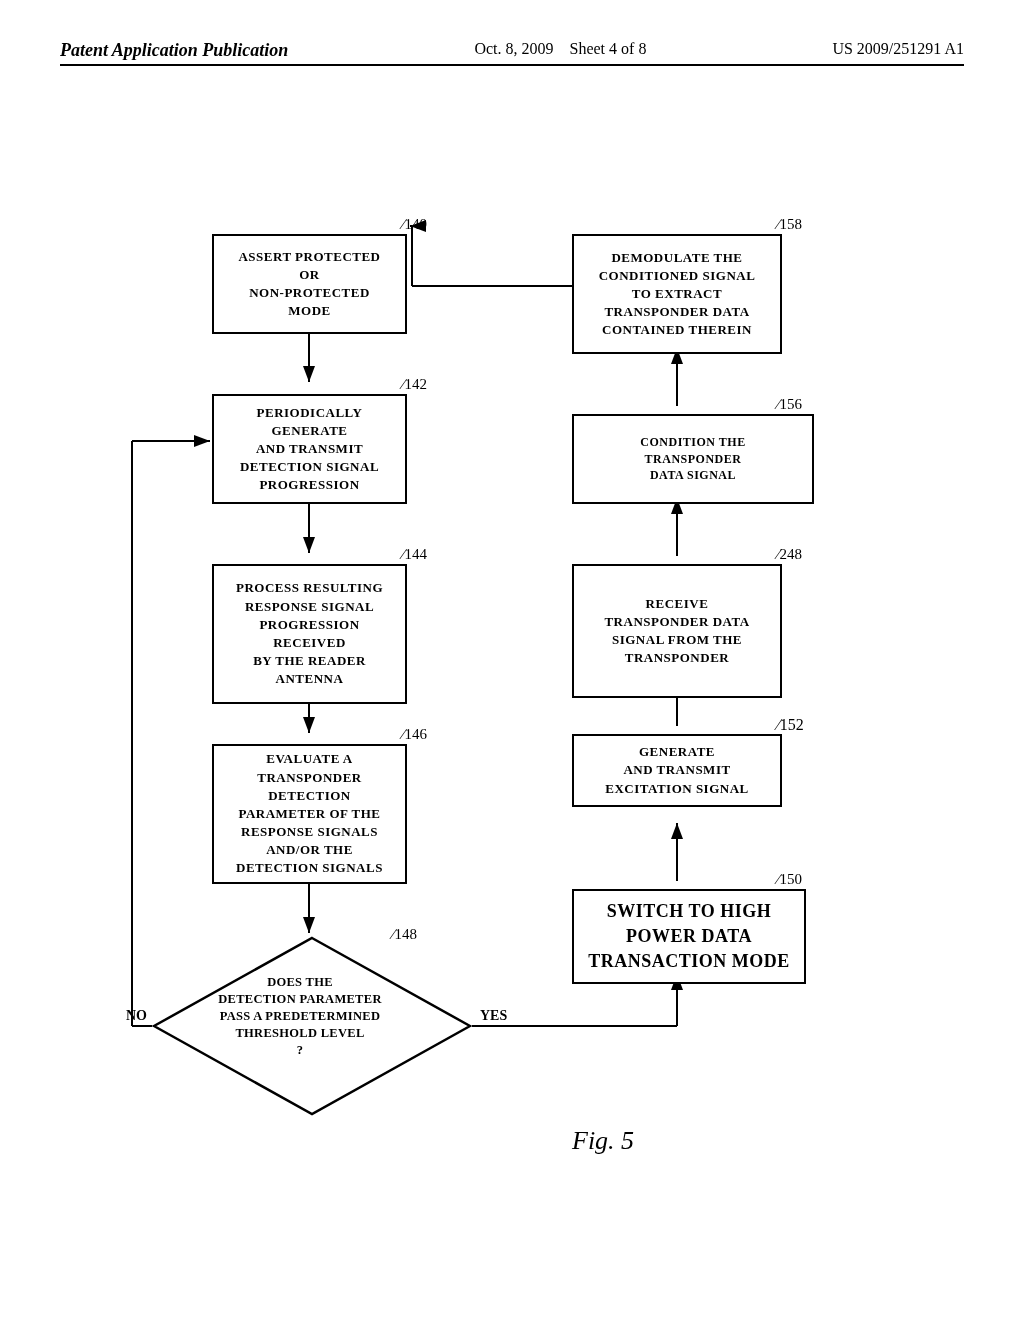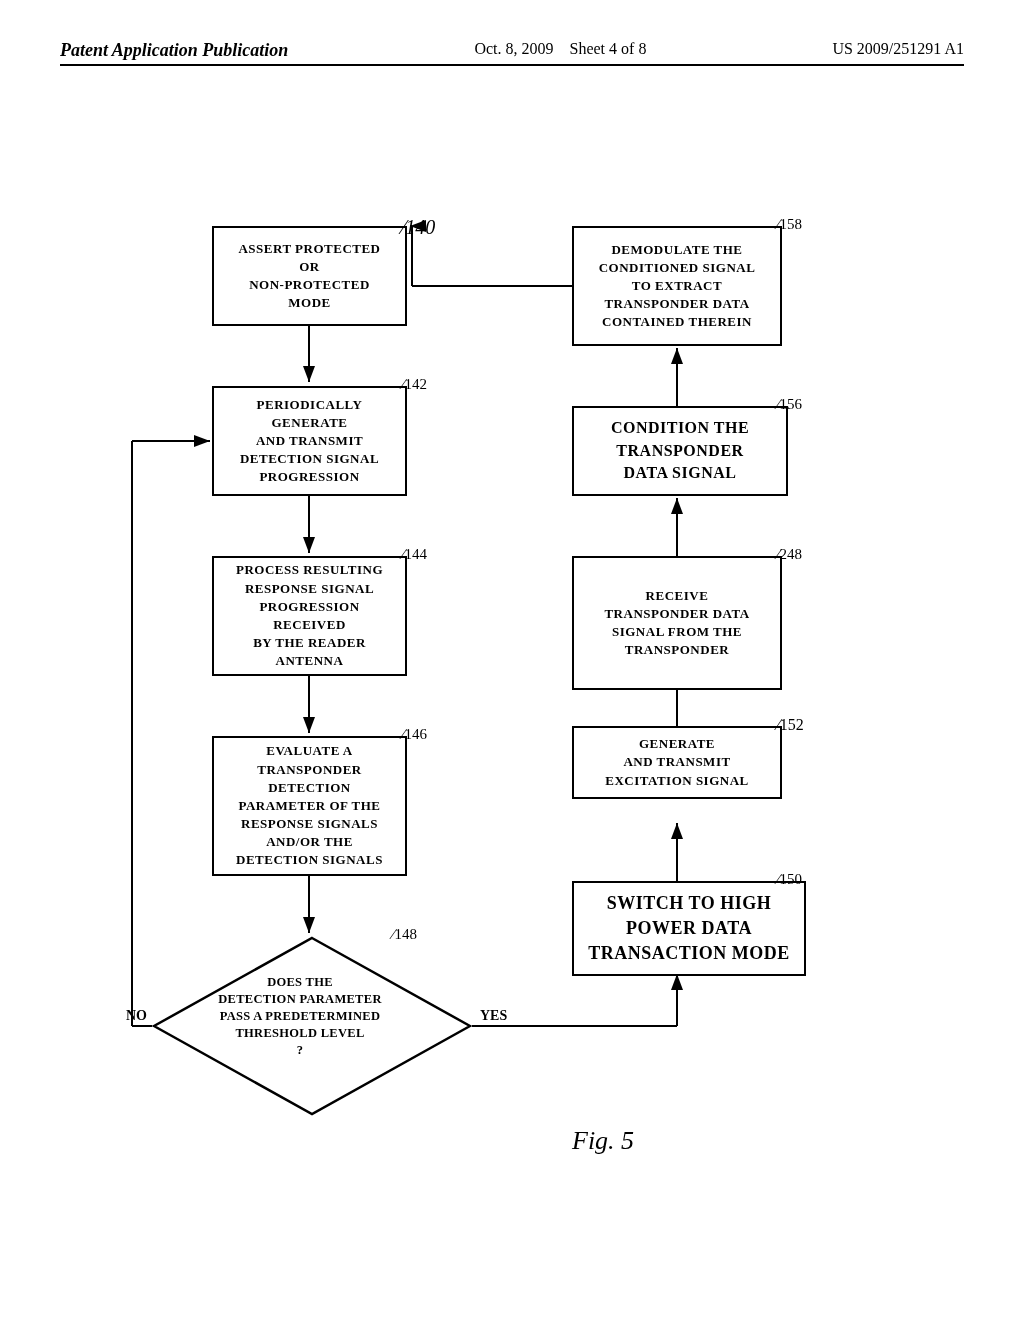--- a/index.html
+++ b/index.html
@@ -60,20 +60,21 @@
       background: #fff;
       text-align: center;
       font-size: 13.5px;
       font-weight: bold;
       letter-spacing: 0.5px;
       display: flex;
       align-items: center;
       justify-content: center;
       padding: 8px 10px;
       line-height: 1.4;
+      margin-top: 8px;
     }
 
     .flow-label {
       position: absolute;
       font-size: 14px;
       font-family: 'Times New Roman', Times, serif;
     }
 
     
     .diamond-container {
@@ -170,31 +171,31 @@
       <line x1="50" y1="930" x2="50" y2="345" stroke="#000" stroke-width="2"></line>
       <line x1="50" y1="345" x2="128" y2="345" stroke="#000" stroke-width="2" marker-end="url(#arrowhead)"></line>
     </svg>
 
     <div class="flow-box" style="left:130px; top:130px; width:195px; height:100px; white-space:pre-line; font-size:13px;">
       <span>ASSERT PROTECTED
 OR
 NON-PROTECTED
 MODE</span>
     </div>
-    <div class="flow-label" style="left:320px; top:120px; font-size:20px;font-style:italic;">⁄140</div>
+    <div class="flow-label" style="left:320px; top:120px; font-size:15px;">⁄140</div>
 
     <div class="flow-box" style="left:130px; top:290px; width:195px; height:110px; white-space:pre-line; font-size:13px;">
       <span>PERIODICALLY GENERATE
 AND TRANSMIT
 DETECTION SIGNAL
 PROGRESSION</span>
     </div>
     <div class="flow-label" style="left:320px; top:280px; font-size:15px;">⁄142</div>
 
-    <div class="flow-box" style="left:130px; top:460px; width:195px; height:120px; white-space:pre-line; font-size:13px;">
+    <div class="flow-box" style="left:130px; top:460px; width:195px; height:140px; white-space:pre-line; font-size:13px;">
       <span>PROCESS RESULTING
 RESPONSE SIGNAL
 PROGRESSION RECEIVED
 BY THE READER
 ANTENNA</span>
     </div>
     <div class="flow-label" style="left:320px; top:450px; font-size:15px;">⁄144</div>
 
     <div class="flow-box" style="left:130px; top:640px; width:195px; height:140px; white-space:pre-line; font-size:13px;">
       <span>EVALUATE A
@@ -208,21 +209,21 @@
 
     <div class="flow-box" style="left:490px; top:130px; width:210px; height:120px; white-space:pre-line; font-size:13px;">
       <span>DEMODULATE THE
 CONDITIONED SIGNAL
 TO EXTRACT
 TRANSPONDER DATA
 CONTAINED THEREIN</span>
     </div>
     <div class="flow-label" style="left:695px; top:120px; font-size:15px;">⁄158</div>
 
-    <div class="flow-box" style="left:490px; top:310px; width:216px; height:90px; white-space:pre-line; font-size:16px;">
+    <div class="flow-box" style="left:490px; top:310px; width:242px; height:90px; white-space:pre-line; font-size:12px;">
       <span>CONDITION THE
 TRANSPONDER
 DATA SIGNAL</span>
     </div>
     <div class="flow-label" style="left:695px; top:300px; font-size:15px;">⁄156</div>
 
     <div class="flow-box" style="left:490px; top:460px; width:210px; height:134px; white-space:pre-line; font-size:13px;">
       <span>RECEIVE
 TRANSPONDER DATA
 SIGNAL FROM THE

